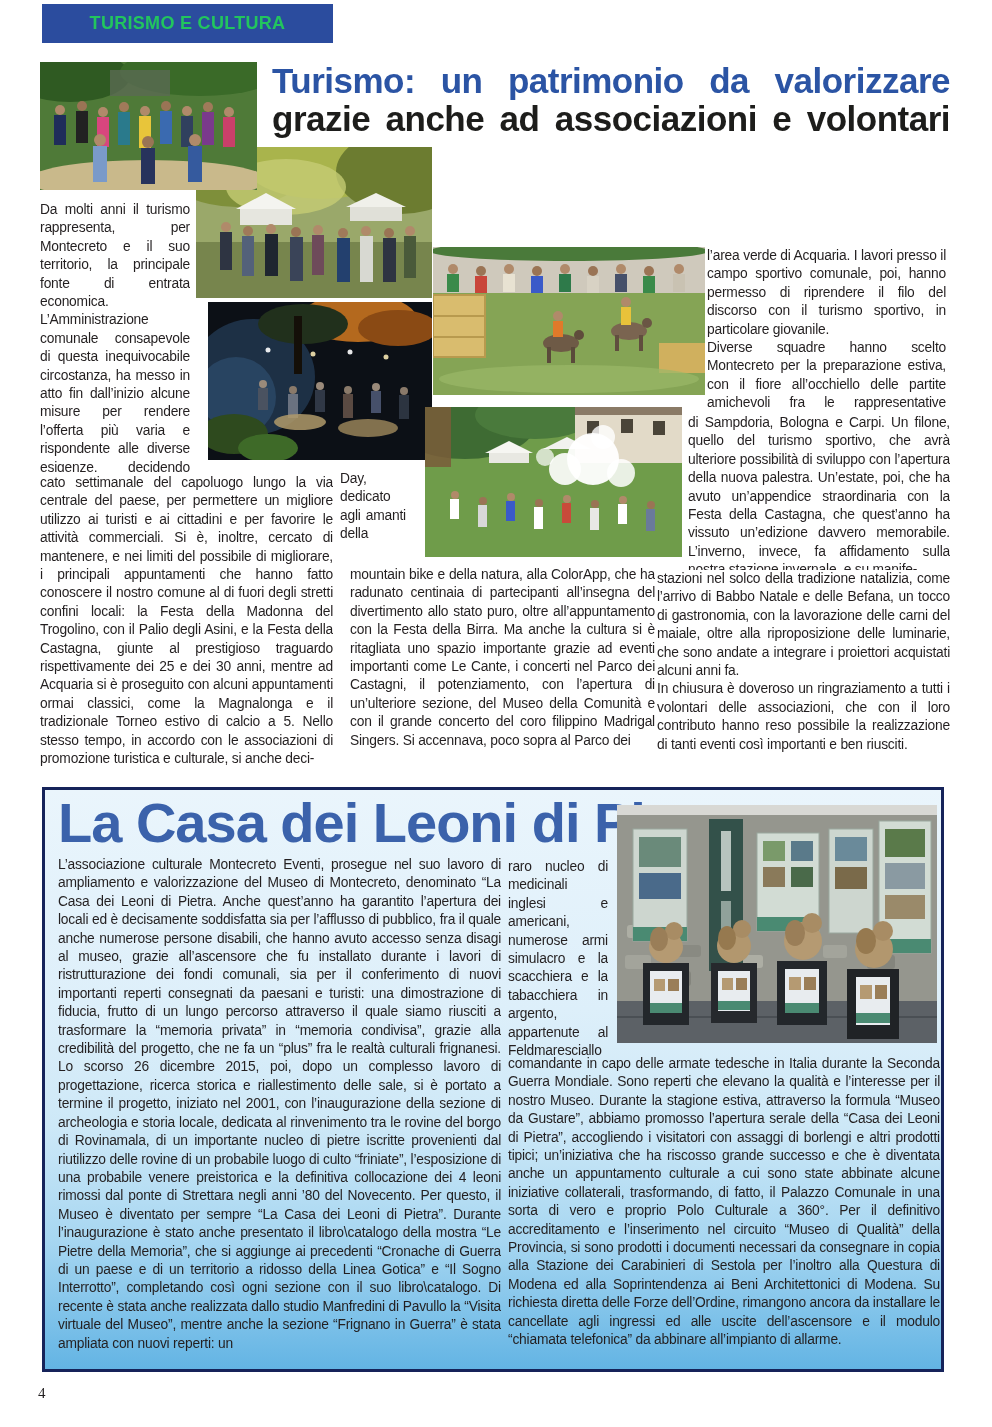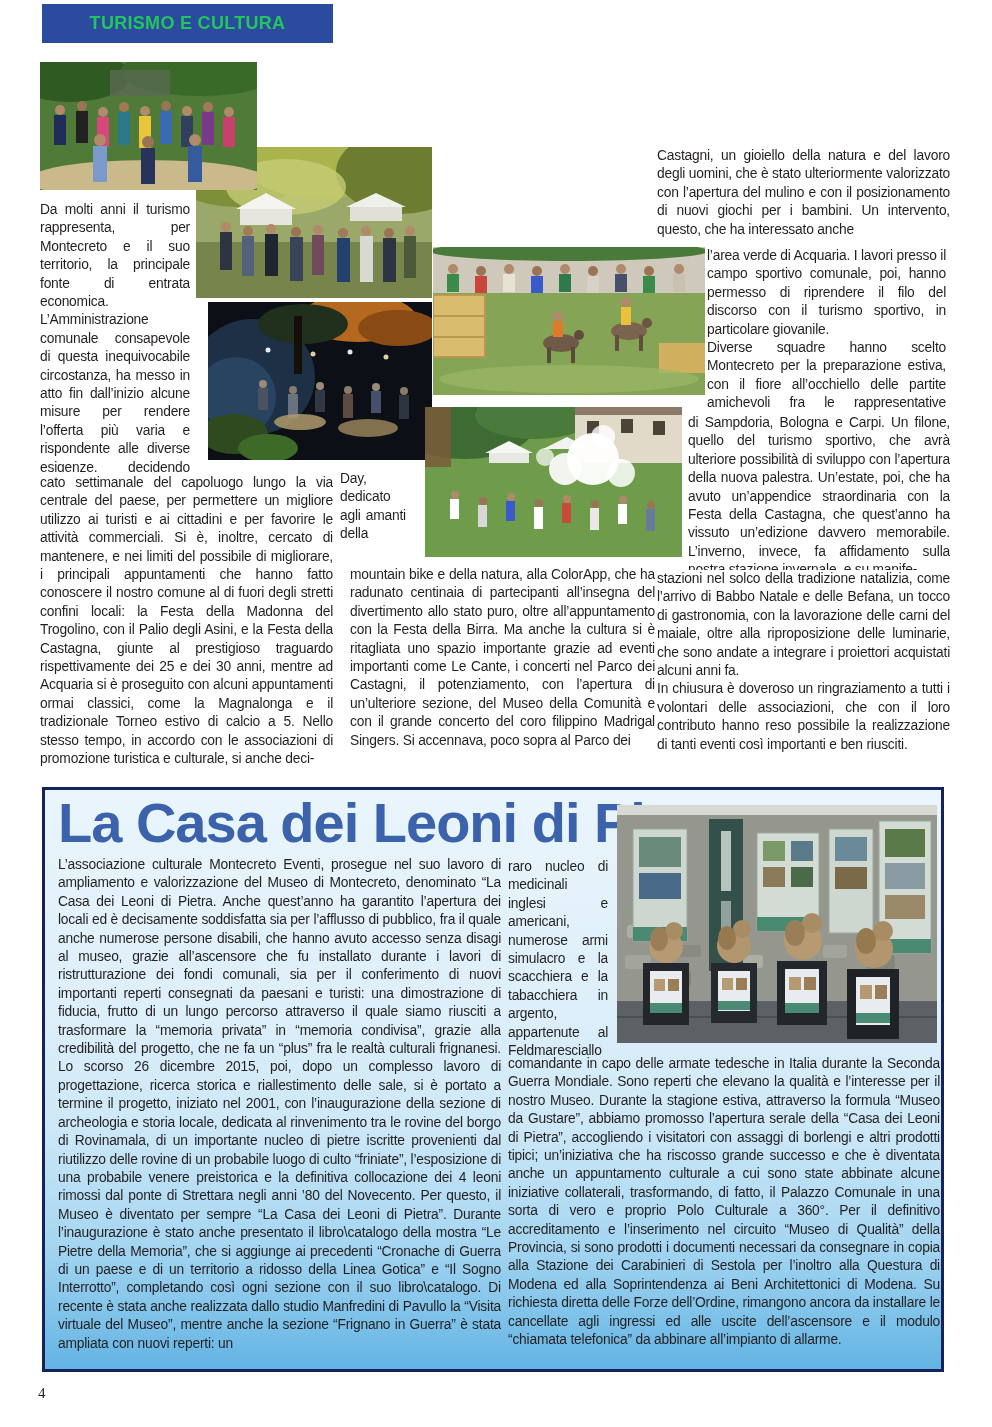--- a/index.html
+++ b/index.html
@@ -47,20 +47,24 @@
 </style>
 </head>
 <body>
 
 <div class="page">
 
   <div class="abs section-bar">
     <span>TURISMO E CULTURA</span>
   </div>
 
+  <div class="abs headline">
+    <div class="t1">Turismo: un patrimonio da valorizzare</div>
+    <div class="t2">grazie anche ad associazioni e volontari</div>
+  </div>
 
   <div class="abs photo" style="left:196px;top:147px;width:236px;height:151px;z-index:1;">
     <svg viewBox="0 0 236 151" preserveAspectRatio="none">
       <rect width="236" height="151" fill="#9aa86a"></rect>
       <ellipse cx="40" cy="22" rx="70" ry="38" fill="#7e8f3a"></ellipse>
       <ellipse cx="125" cy="12" rx="80" ry="40" fill="#a9b44c"></ellipse>
       <ellipse cx="205" cy="25" rx="65" ry="42" fill="#6c7c30"></ellipse>
       <ellipse cx="90" cy="40" rx="60" ry="28" fill="#c6cc74" opacity=".8"></ellipse>
       <rect y="95" width="236" height="56" fill="#77854d"></rect>
       <polygon points="40,62 70,46 100,62" fill="#f4f4f0"></polygon>
@@ -249,21 +253,20 @@
           <rect x="221" y="102" width="9" height="22" fill="#6a7a9a"></rect>
       </g>
       <rect x="0" y="0" width="26" height="60" fill="#7a5c3a" opacity=".85"></rect>
     </svg>
   </div>
 
   <div class="abs body-text" style="left:40px;top:201px;width:150px;height:271px;">Da molti anni il turismo rappresenta, per Montecreto e il suo territorio, la principale fonte di entrata economica. L’Amministrazione comunale consapevole di questa inequivocabile circostanza, ha messo in atto fin dall’inizio alcune misure per rendere l’offerta più varia e rispondente alle diverse esigenze, decidendo anche di riportare il mer-</div>
   <div class="abs body-text" style="left:40px;top:474px;width:293px;height:296px;">cato settimanale del capoluogo lungo la via centrale del paese, per permettere un migliore utilizzo ai turisti e ai cittadini e per favorire le attività commerciali. Si è, inoltre, cercato di mantenere, e nei limiti del possibile di migliorare, i principali appuntamenti che hanno fatto conoscere il nostro comune al di fuori degli stretti confini locali: la Festa della Madonna del Trogolino, con il Palio degli Asini, e la Festa della Castagna, giunte al prestigioso traguardo rispettivamente dei 25 e dei 30 anni, mentre ad Acquaria si è proseguito con alcuni appuntamenti ormai classici, come la Magnalonga e il tradizionale Torneo estivo di calcio a 5. Nello stesso tempo, in accordo con le associazioni di promozione turistica e culturale, si anche deci-</div>
   <div class="abs body-text jlast" style="left:340px;top:470px;width:66px;height:93px;">Day, dedicato agli amanti della</div>
   <div class="abs body-text" style="left:350px;top:566px;width:305px;height:202px;">mountain bike e della natura, alla ColorApp, che ha radunato centinaia di partecipanti all’insegna del divertimento allo stato puro, oltre all’appuntamento con la Festa della Birra. Ma anche la cultura si è ritagliata uno spazio importante grazie ad eventi importanti come Le Cante, i concerti nel Parco dei Castagni, il potenziamento, con l’apertura di un’ulteriore sezione, del Museo della Comunità e con il grande concerto del coro filippino Madrigal Singers. Si accennava, poco sopra al Parco dei</div>
-  <div class="abs body-text" style="left:657px;top:147px;width:293px;height:100px;">Castagni, un gioiello della natura e del lavoro degli uomini, che è stato ulteriormente valorizzato con l’apertura del mulino e con il posizionamento di nuovi giochi per i bambini. Un intervento, questo, che ha interessato anche</div>
   <div class="abs body-text" style="left:707px;top:247px;width:239px;height:167px;">l’area verde di Acquaria. I lavori presso il campo sportivo comunale, poi, hanno permesso di riprendere il filo del discorso con il turismo sportivo, in particolare giovanile.
 Diverse squadre hanno scelto Montecreto per la preparazione estiva, con il fiore all’occhiello delle partite amichevoli fra le rappresentative giovanili</div>
   <div class="abs body-text" style="left:688px;top:414px;width:262px;height:156px;">di Sampdoria, Bologna e Carpi. Un filone, quello del turismo sportivo, che avrà ulteriore possibilità di sviluppo con l’apertura della nuova palestra. Un’estate, poi, che ha avuto un’appendice straordinaria con la Festa della Castagna, che quest’anno ha vissuto un’edizione davvero memorabile. L’inverno, invece, fa affidamento sulla nostra stazione invernale, e su manife-</div>
   <div class="abs body-text" style="left:657px;top:570px;width:293px;height:208px;">stazioni nel solco della tradizione natalizia, come l’arrivo di Babbo Natale e delle Befana, un tocco di gastronomia, con la lavorazione delle carni del maiale, oltre alla riproposizione delle luminarie, che sono andate a integrare i proiettori acquistati alcuni anni fa.
 In chiusura è doveroso un ringraziamento a tutti i volontari delle associazioni, che con il loro contributo hanno reso possibile la realizzazione di tanti eventi così importanti e ben riusciti.</div>
 
   <div class="abs museum-box"></div>
   <div class="abs box-title">La Casa dei Leoni di Pietra</div>
 
   <div class="abs photo" style="left:617px;top:805px;width:320px;height:238px;z-index:3;">

